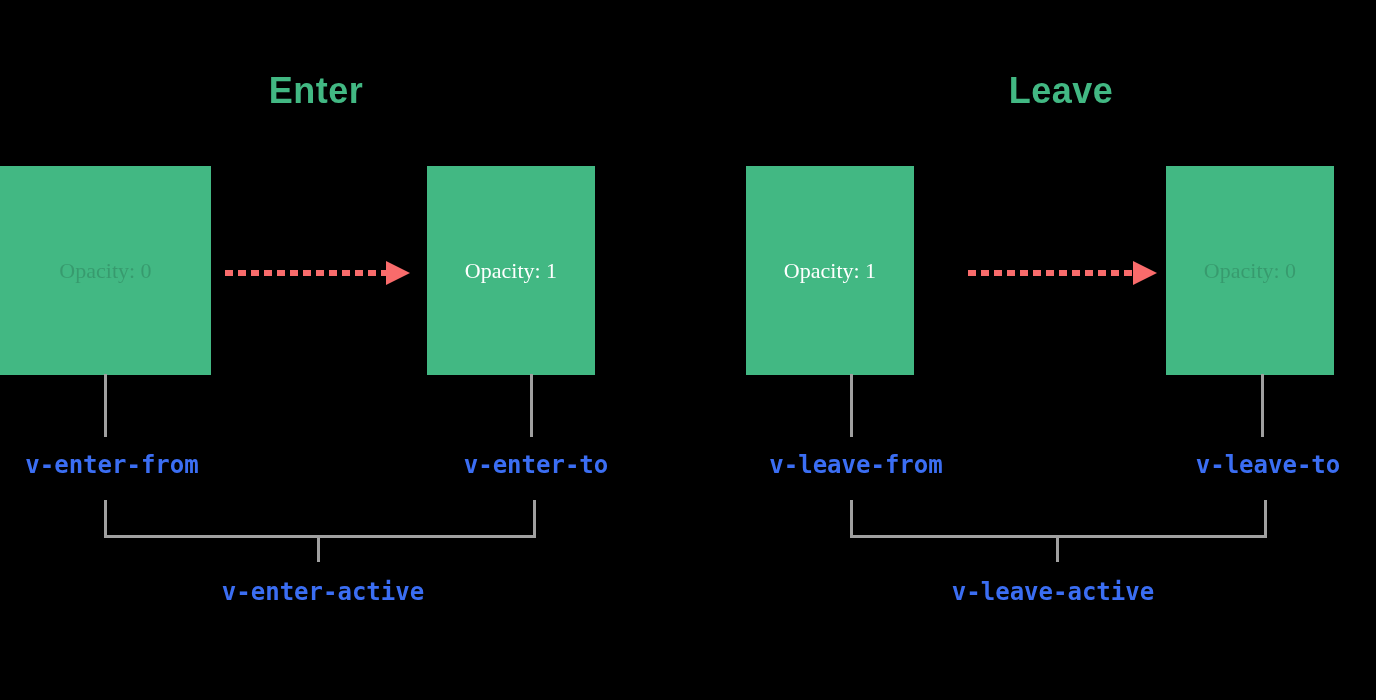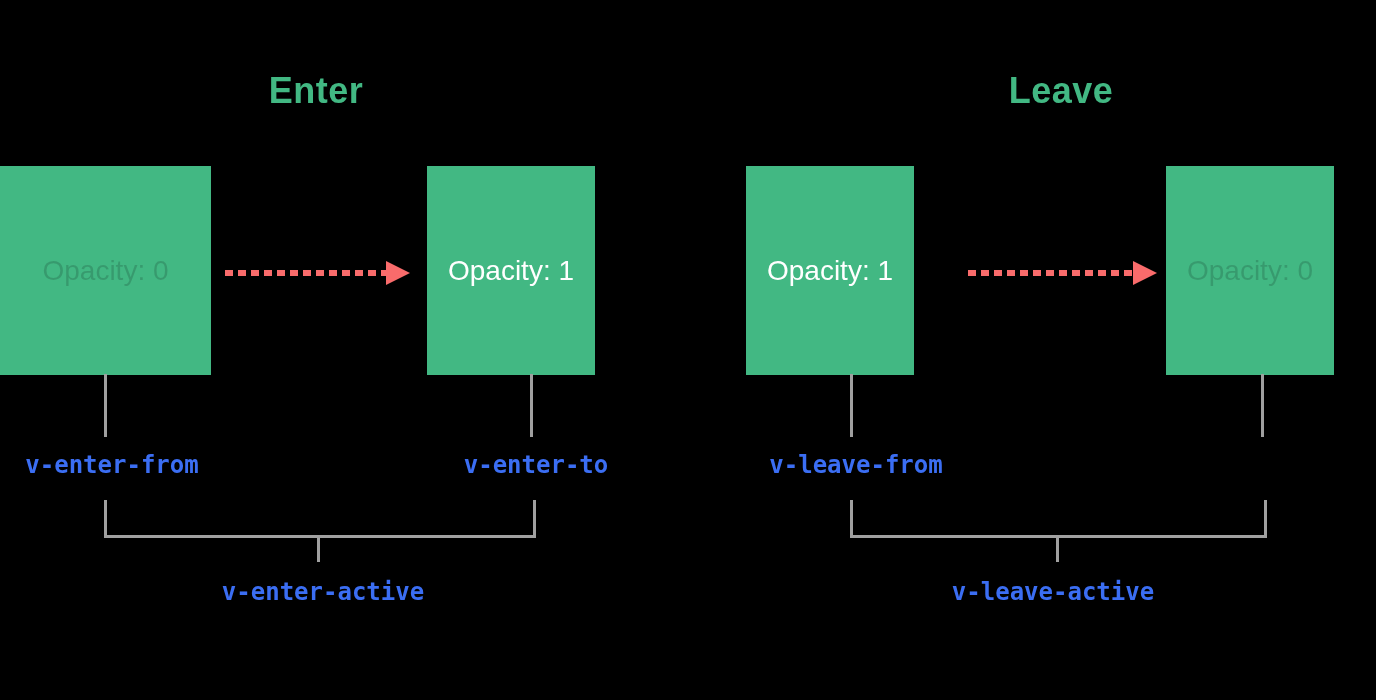--- a/index.html
+++ b/index.html
@@ -28,22 +28,23 @@
     position: absolute;
     top: 166px;
     width: 168px;
     height: 209px;
     background: var(--green, #42b883);
     display: flex;
     align-items: center;
     justify-content: center;
   }
   .box-label {
-    font-size: 28px;
+    font-size: 22px;
     color: #ffffff;
+    font-family: Liberation Serif, serif;
   }
   .box.faded .box-label {
     color: rgba(0, 0, 0, 0.16);
   }
   .arrow-dashes {
     position: absolute;
     top: 270px;
     height: 6px;
     background: repeating-linear-gradient(
       90deg,
@@ -119,20 +120,21 @@
   <div class="arrow-head" style="left:1133px"></div>
 
   <div class="vline" style="left:104px; top:374px; height:63px"></div>
   <div class="vline" style="left:530px; top:374px; height:63px"></div>
   <div class="vline" style="left:850px; top:374px; height:63px"></div>
   <div class="vline" style="left:1261px; top:374px; height:63px"></div>
 
   <div class="class-label" style="left:112px; top:451px">v-enter-from</div>
   <div class="class-label" style="left:536px; top:451px">v-enter-to</div>
   <div class="class-label" style="left:856px; top:451px">v-leave-from</div>
+  <div class="class-label" style="left:1268px; top:451px">v-leave-to</div>
 
   <div class="bracket" style="left:104px; width:426px"></div>
   <div class="stem" style="left:317px"></div>
   <div class="bracket" style="left:850px; width:411px"></div>
   <div class="stem" style="left:1056px"></div>
 
   <div class="class-label" style="left:1053px; top:578px">v-leave-active</div>
   <div class="class-label" style="left:323px; top:578px">v-enter-active</div>
 
 </div>

